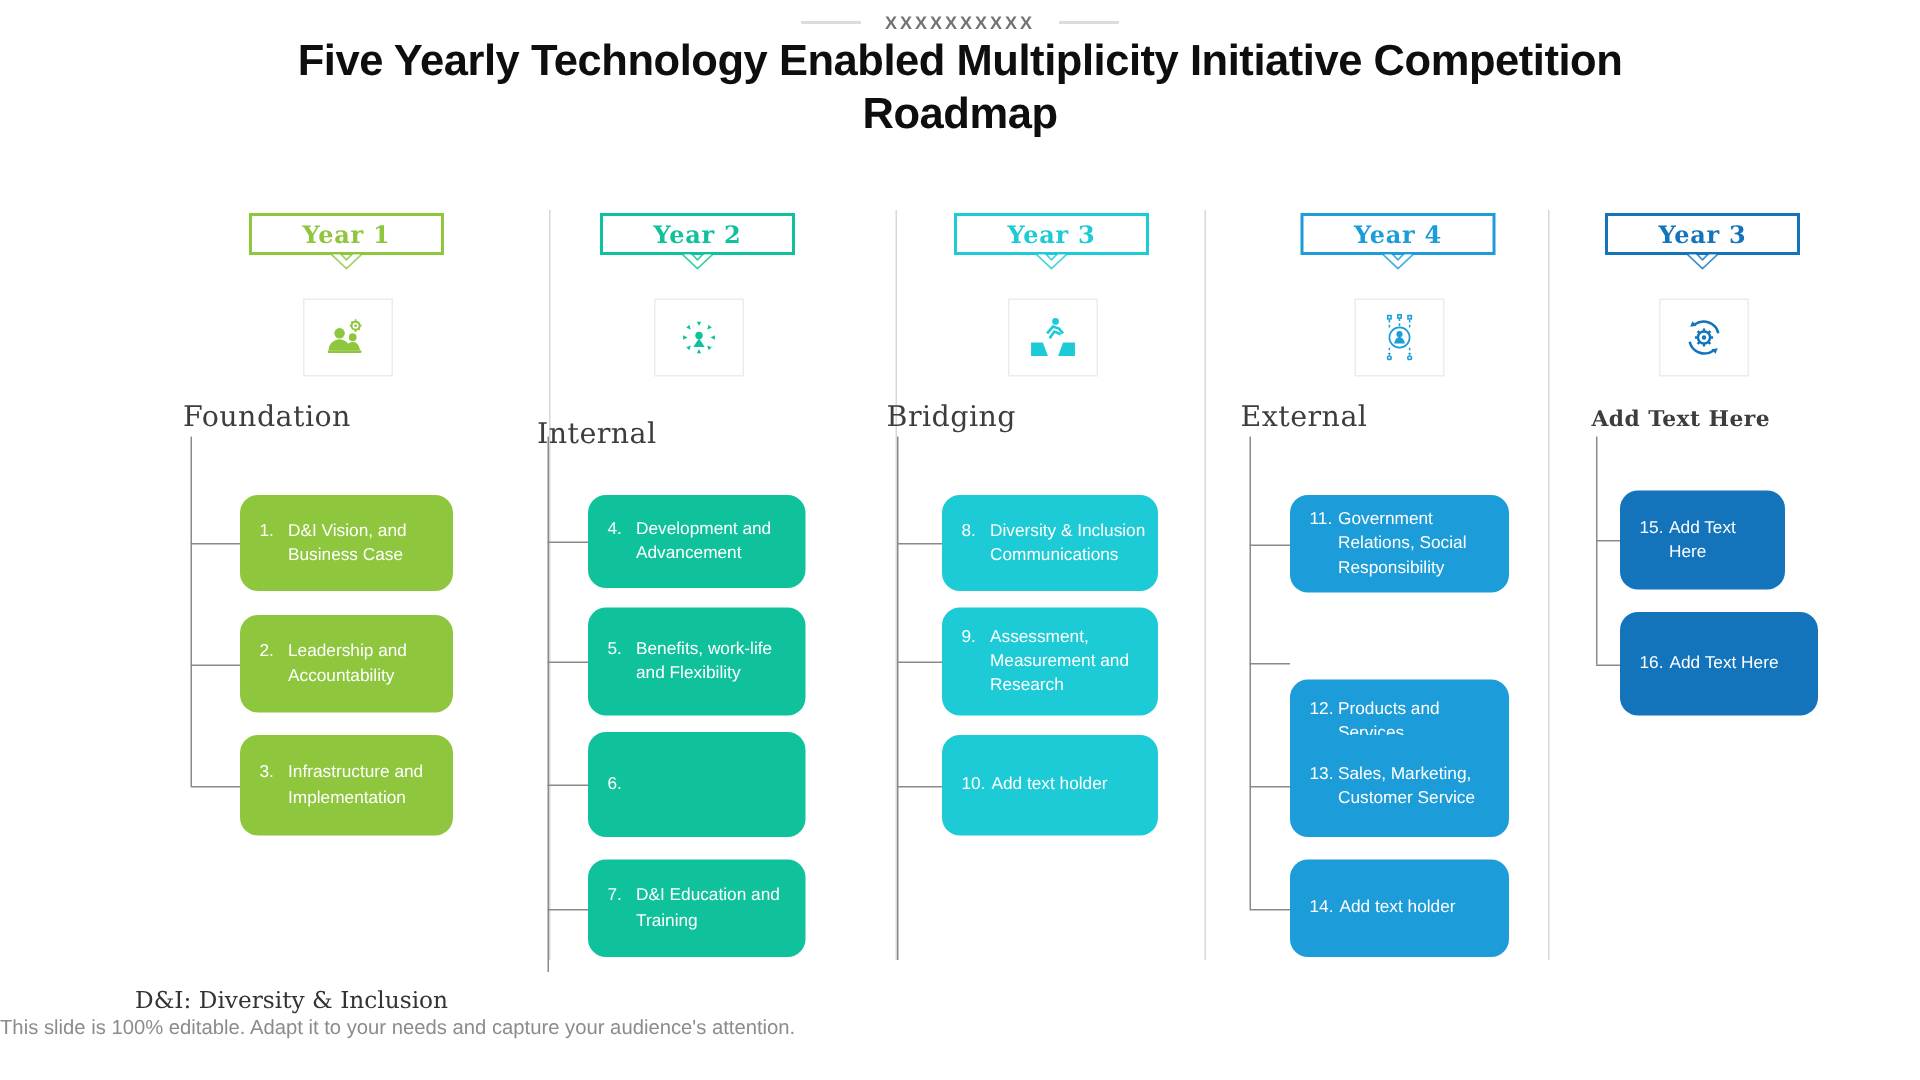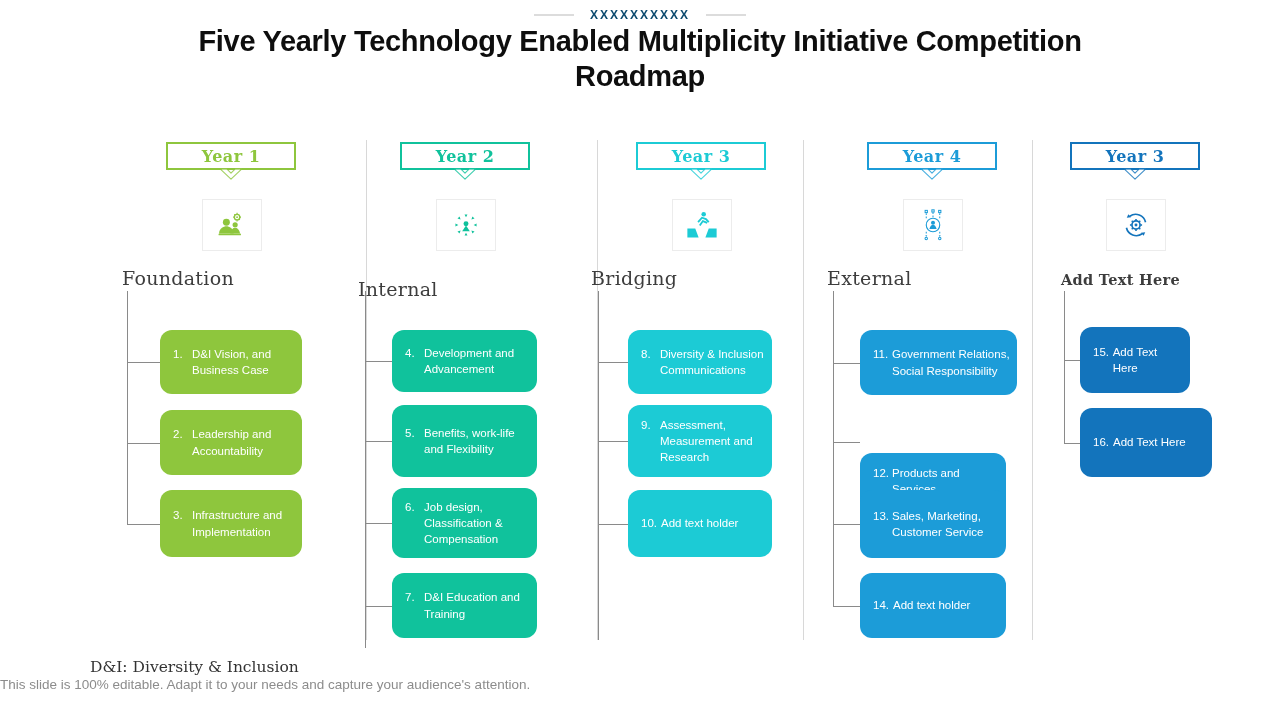--- a/index.html
+++ b/index.html
@@ -4,21 +4,21 @@
 <style>
   html,body{margin:0;padding:0;background:#fff;}
   body{width:1280px;height:720px;position:relative;overflow:hidden;
        font-family:"Liberation Sans",sans-serif;}
   .slide{position:absolute;inset:0;}
 
   
   .top-deco{position:absolute;top:8px;left:0;right:0;display:flex;
             align-items:center;justify-content:center;gap:16px;}
   .deco-line{width:40px;border-top:2px solid #dcdcdc;}
-  .deco-text{font-size:12px;letter-spacing:2px;color:#0c4a6e;font-weight:bold;}
+  .deco-text{font-size:12px;letter-spacing:2px;color:#737373;font-weight:bold;}
 
   
   .title{position:absolute;top:24px;left:50%;transform:translateX(-50%);
          width:900px;margin:0;text-align:center;font-size:29px;line-height:1.2;
          font-weight:bold;color:#0e0e0e;letter-spacing:-0.3px;}
 
   
   .divider{position:absolute;top:140px;height:500px;width:1px;background:#d8d8d8;}
 
   
@@ -156,21 +156,20 @@
         <div class="item" style="left: 392px; top: 405px; width: 145px; height: 72px;">
           <div class="row">
             <span class="num">5.</span>
             <span class="txt">Benefits, work-life and Flexibility</span>
           </div>
         </div>
         <div class="stub" style="left: 365px; top: 523px; width: 27px;"></div>
         <div class="item" style="left: 392px; top: 488px; width: 145px; height: 70px;">
           <div class="row">
             <span class="num">6.</span>
-            <span class="txt">Job design, Classification &amp; Compensation</span>
           </div>
         </div>
         <div class="stub" style="left: 365px; top: 606px; width: 27px;"></div>
         <div class="item" style="left: 392px; top: 573px; width: 145px; height: 65px;">
           <div class="row">
             <span class="num">7.</span>
             <span class="txt">D&amp;I Education and Training</span>
           </div>
         </div>
       </div>
@@ -238,21 +237,21 @@
             </g>
             <g fill="currentColor">
               <polygon points="10,24.6 9.1,23.2 10.9,23.2"></polygon>
               <polygon points="22,24.6 21.1,23.2 22.9,23.2"></polygon>
             </g>
           </svg>
         </div>
         <div class="col-heading" style="left: 827px; top: 267px;">External</div>
         <div class="vline" style="left: 833px; top: 291px; height: 314.5px;"></div>
         <div class="stub" style="left: 833px; top: 363px; width: 27px;"></div>
-        <div class="item" style="left: 860px; top: 330px; width: 157px; height: 65px;">
+        <div class="item" style="left: 860px; top: 330px; width: 146px; height: 65px;">
           <div class="row">
             <span class="num">11.</span>
             <span class="txt">Government Relations, Social Responsibility</span>
           </div>
         </div>
         <div class="stub" style="left: 833px; top: 442px; width: 27px;"></div>
         <div class="item" style="left: 860px; top: 405px; width: 146px; height: 73px; margin-top: 48px;">
           <div class="row">
             <span class="num">12.</span>
             <span class="txt">Products and Services Compensation</span>

